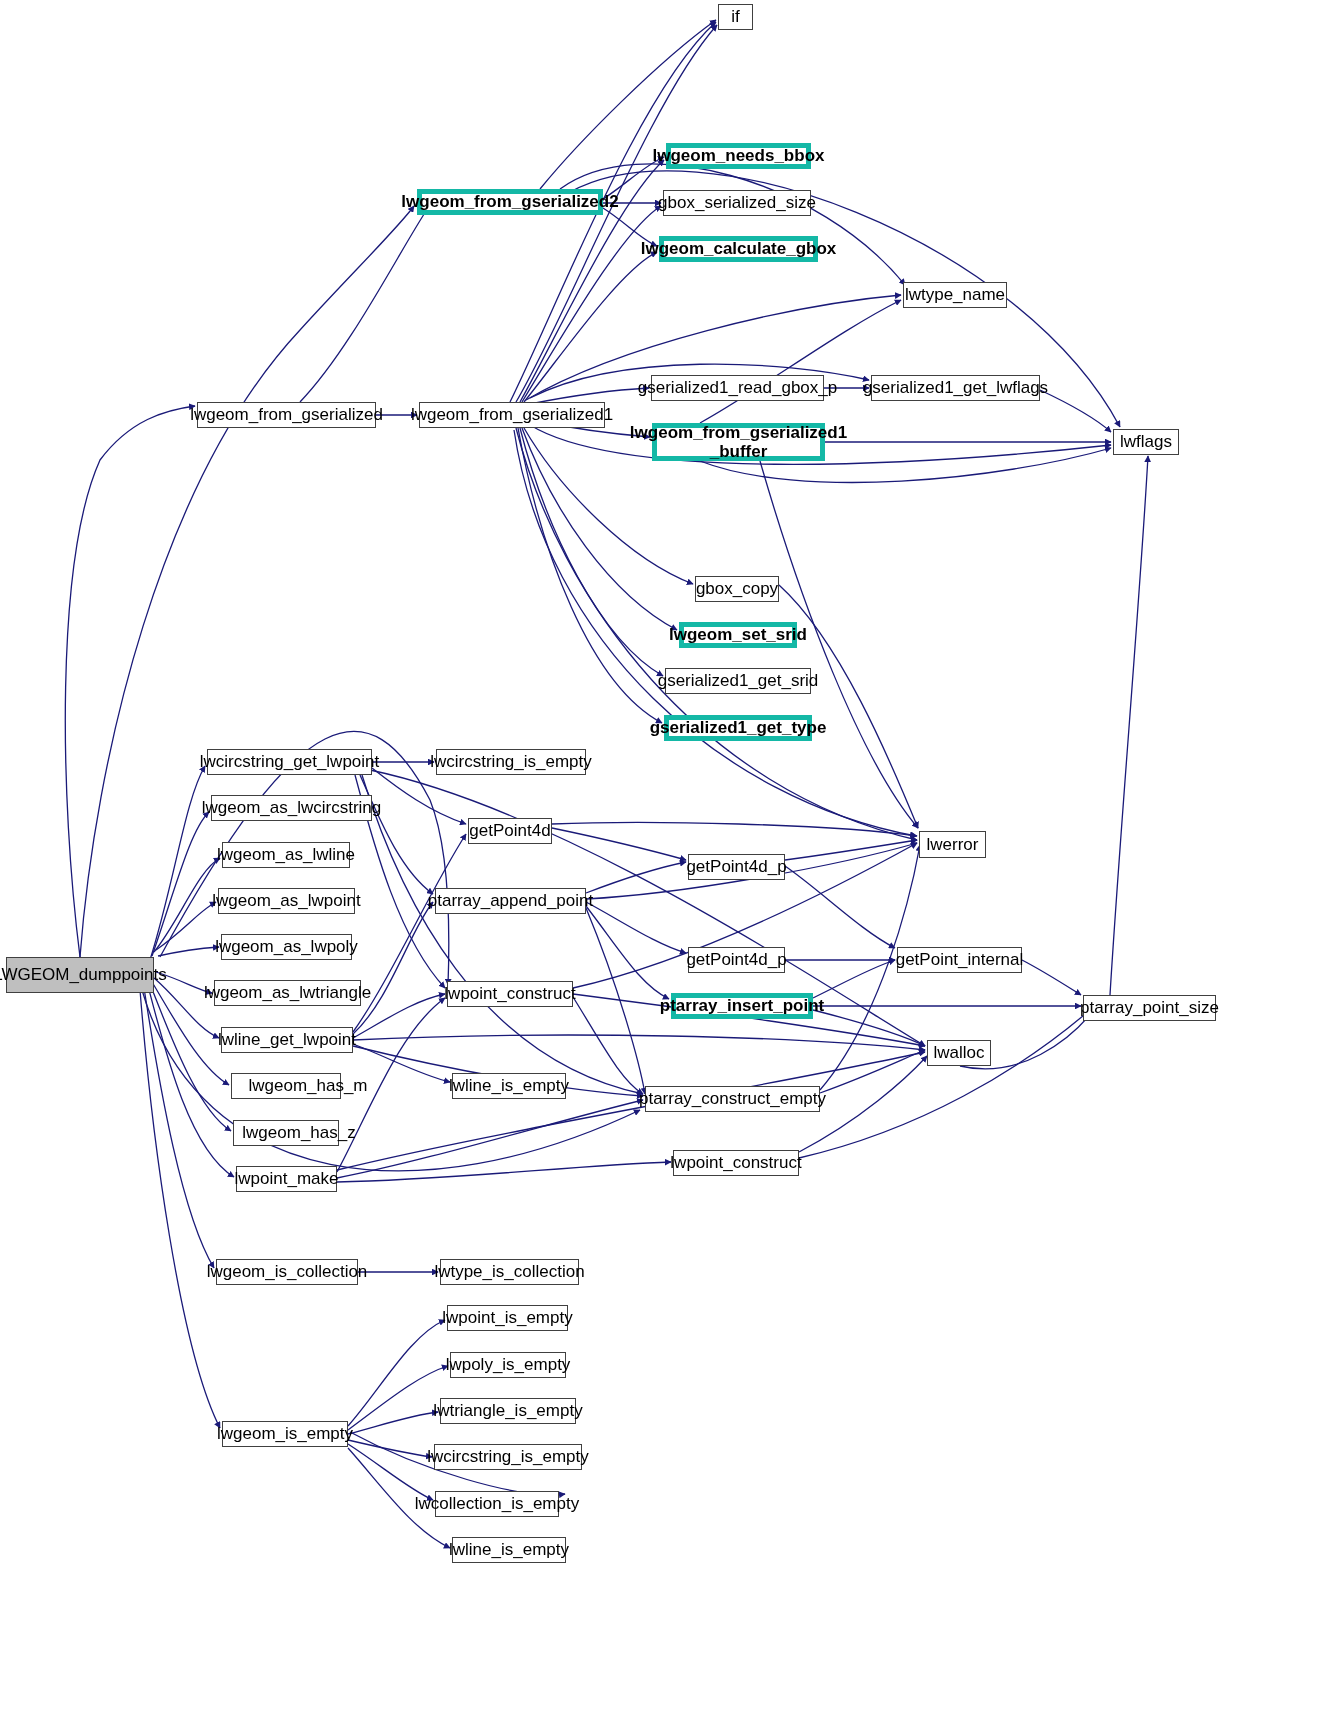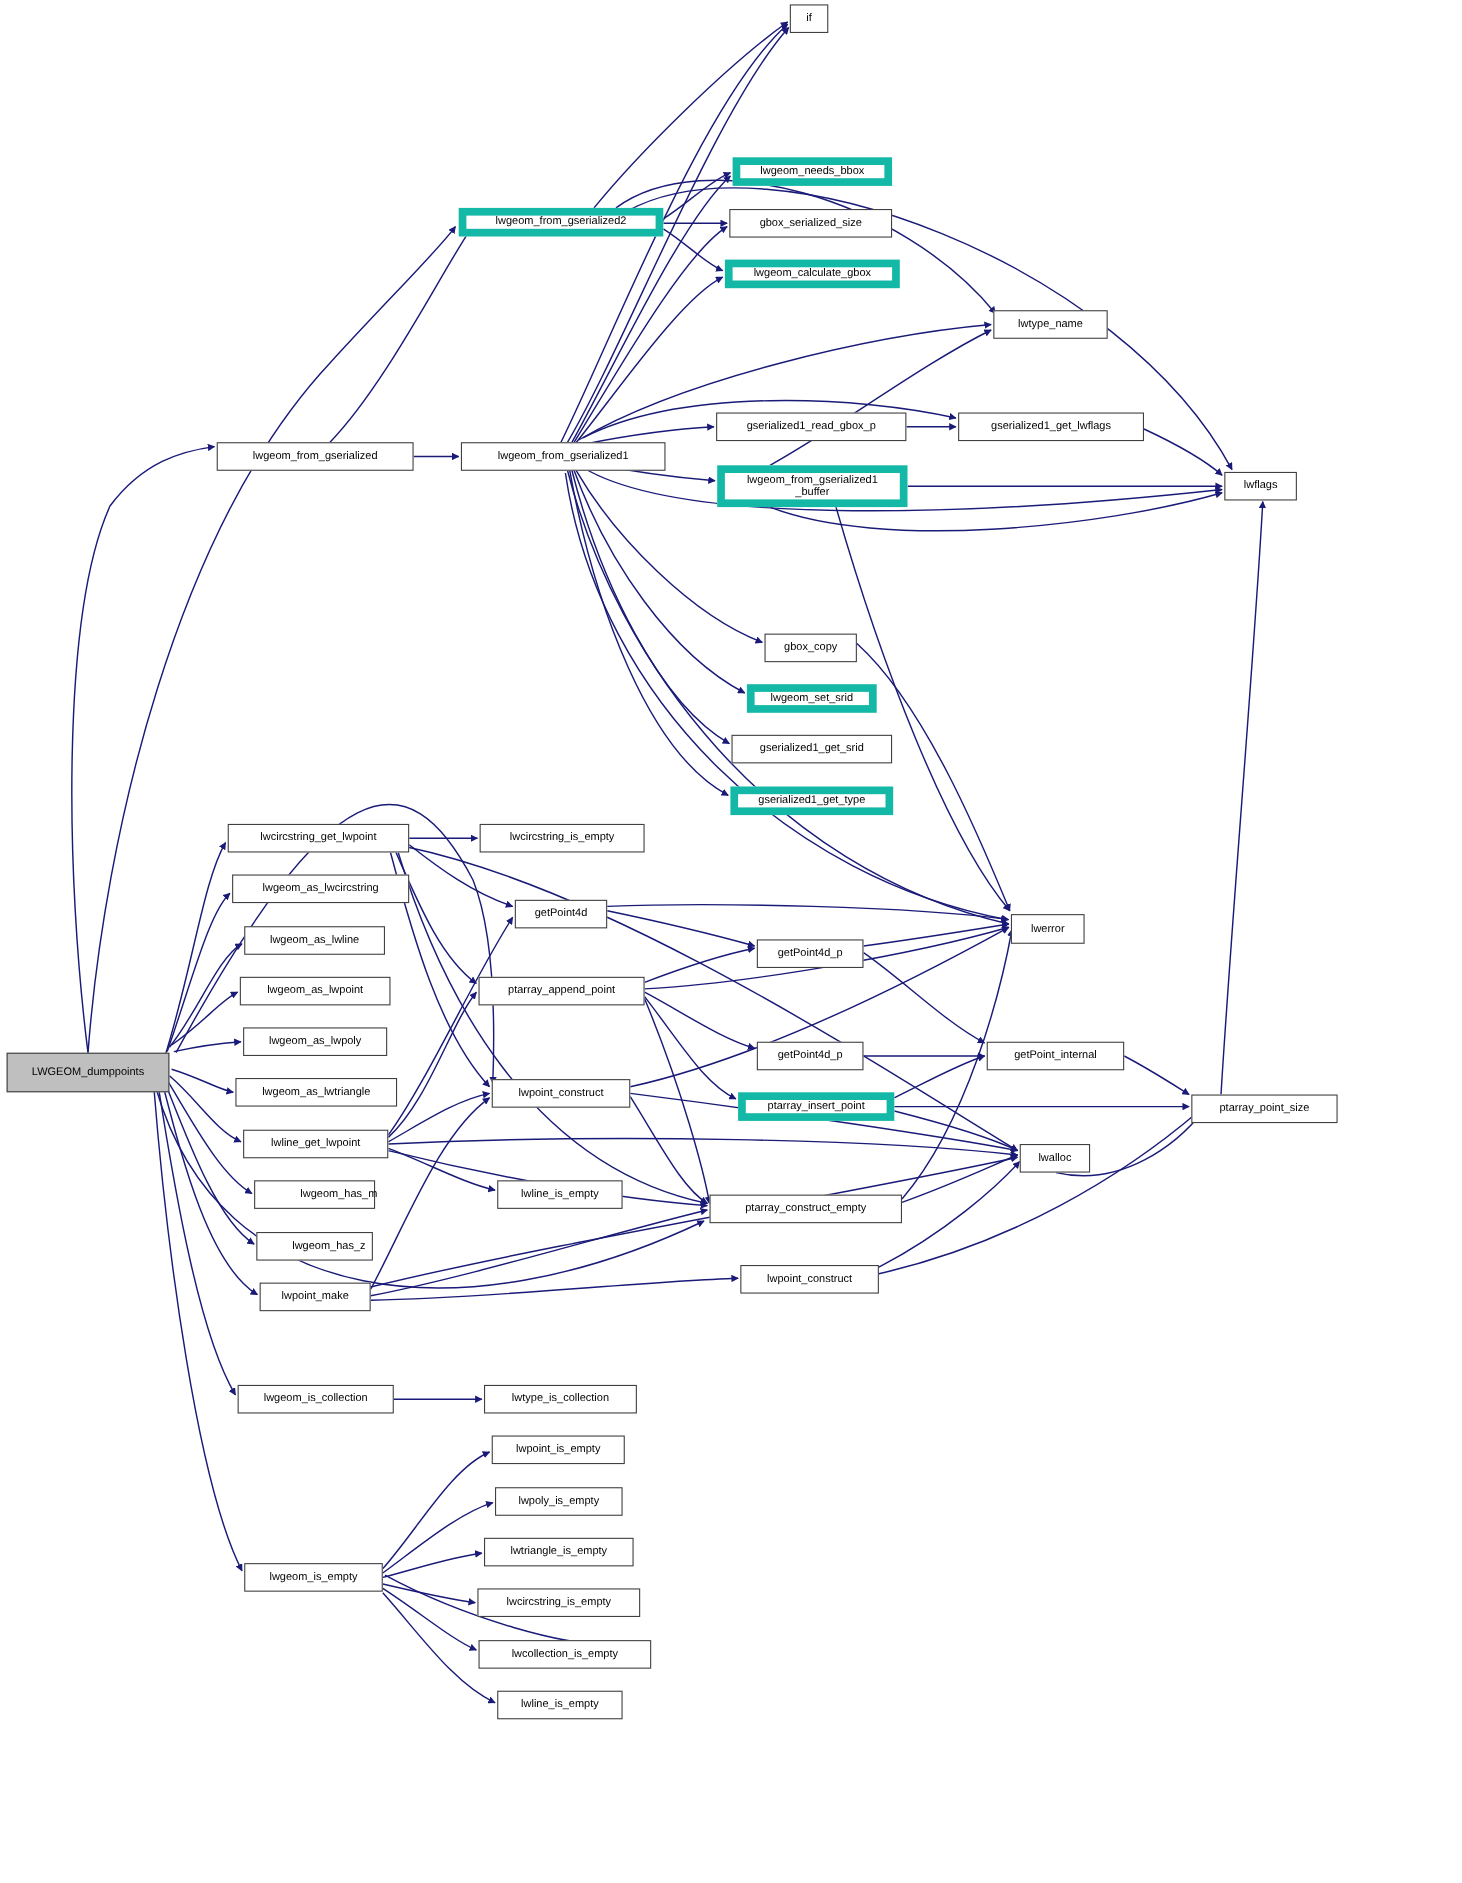--- a/index.html
+++ b/index.html
@@ -26,27 +26,28 @@
   .node {
     position: absolute;
     box-sizing: border-box;
     display: flex;
     align-items: center;
     justify-content: center;
     text-align: center;
     background: #ffffff;
     border: 1px solid #404040;
     color: #000000;
-    font-size: 10px;
+    font-size: 17px;
     line-height: 1.12;
     white-space: pre;
     letter-spacing: 0px;
   }
   .node.red {
-    border: 7px solid #14b8a6;
+    border: 5px solid #14b8a6;
+    font-weight: bold;
   }
   .node.root {
     background: #bfbfbf;
     border: 1px solid #404040;
   }
 </style>
 </head>
 <body>
 
 <div id="canvas">
@@ -183,21 +184,21 @@
       <div class="node" style="left: 231px; top: 1073px; width: 110px; height: 26px; padding-left: 44px;">lwgeom_has_m</div>
       <div class="node" style="left: 233px; top: 1120px; width: 106px; height: 26px; padding-left: 26px;">lwgeom_has_z</div>
       <div class="node" style="left: 236px; top: 1166px; width: 101px; height: 26px;">lwpoint_make</div>
       <div class="node" style="left: 216px; top: 1259px; width: 142px; height: 26px;">lwgeom_is_collection</div>
       <div class="node" style="left: 440px; top: 1259px; width: 139px; height: 26px;">lwtype_is_collection</div>
       <div class="node" style="left: 222px; top: 1421px; width: 126px; height: 26px;">lwgeom_is_empty</div>
       <div class="node" style="left: 447px; top: 1305px; width: 121px; height: 26px;">lwpoint_is_empty</div>
       <div class="node" style="left: 450px; top: 1352px; width: 116px; height: 26px;">lwpoly_is_empty</div>
       <div class="node" style="left: 440px; top: 1398px; width: 136px; height: 26px;">lwtriangle_is_empty</div>
       <div class="node" style="left: 434px; top: 1444px; width: 148px; height: 26px;">lwcircstring_is_empty</div>
-      <div class="node" style="left: 435px; top: 1491px; width: 157px; height: 26px;">lwcollection_is_empty</div>
+      <div class="node" style="left: 435px; top: 1491px; width: 124px; height: 26px;">lwcollection_is_empty</div>
       <div class="node" style="left: 452px; top: 1537px; width: 114px; height: 26px;">lwline_is_empty</div>
       <div class="node" style="left: 468px; top: 818px; width: 84px; height: 26px;">getPoint4d</div>
       <div class="node" style="left: 688px; top: 854px; width: 97px; height: 26px;">getPoint4d_p</div>
       <div class="node" style="left: 435px; top: 888px; width: 151px; height: 26px;">ptarray_append_point</div>
       <div class="node" style="left: 919px; top: 831px; width: 67px; height: 27px;">lwerror</div>
       <div class="node" style="left: 688px; top: 947px; width: 97px; height: 26px;">getPoint4d_p</div>
       <div class="node" style="left: 897px; top: 947px; width: 125px; height: 26px;">getPoint_internal</div>
       <div class="node" style="left: 447px; top: 981px; width: 126px; height: 26px;">lwpoint_construct</div>
       <div class="node red" style="left: 671px; top: 993px; width: 142px; height: 26px;">ptarray_insert_point</div>
       <div class="node" style="left: 1083px; top: 995px; width: 133px; height: 26px;">ptarray_point_size</div>

